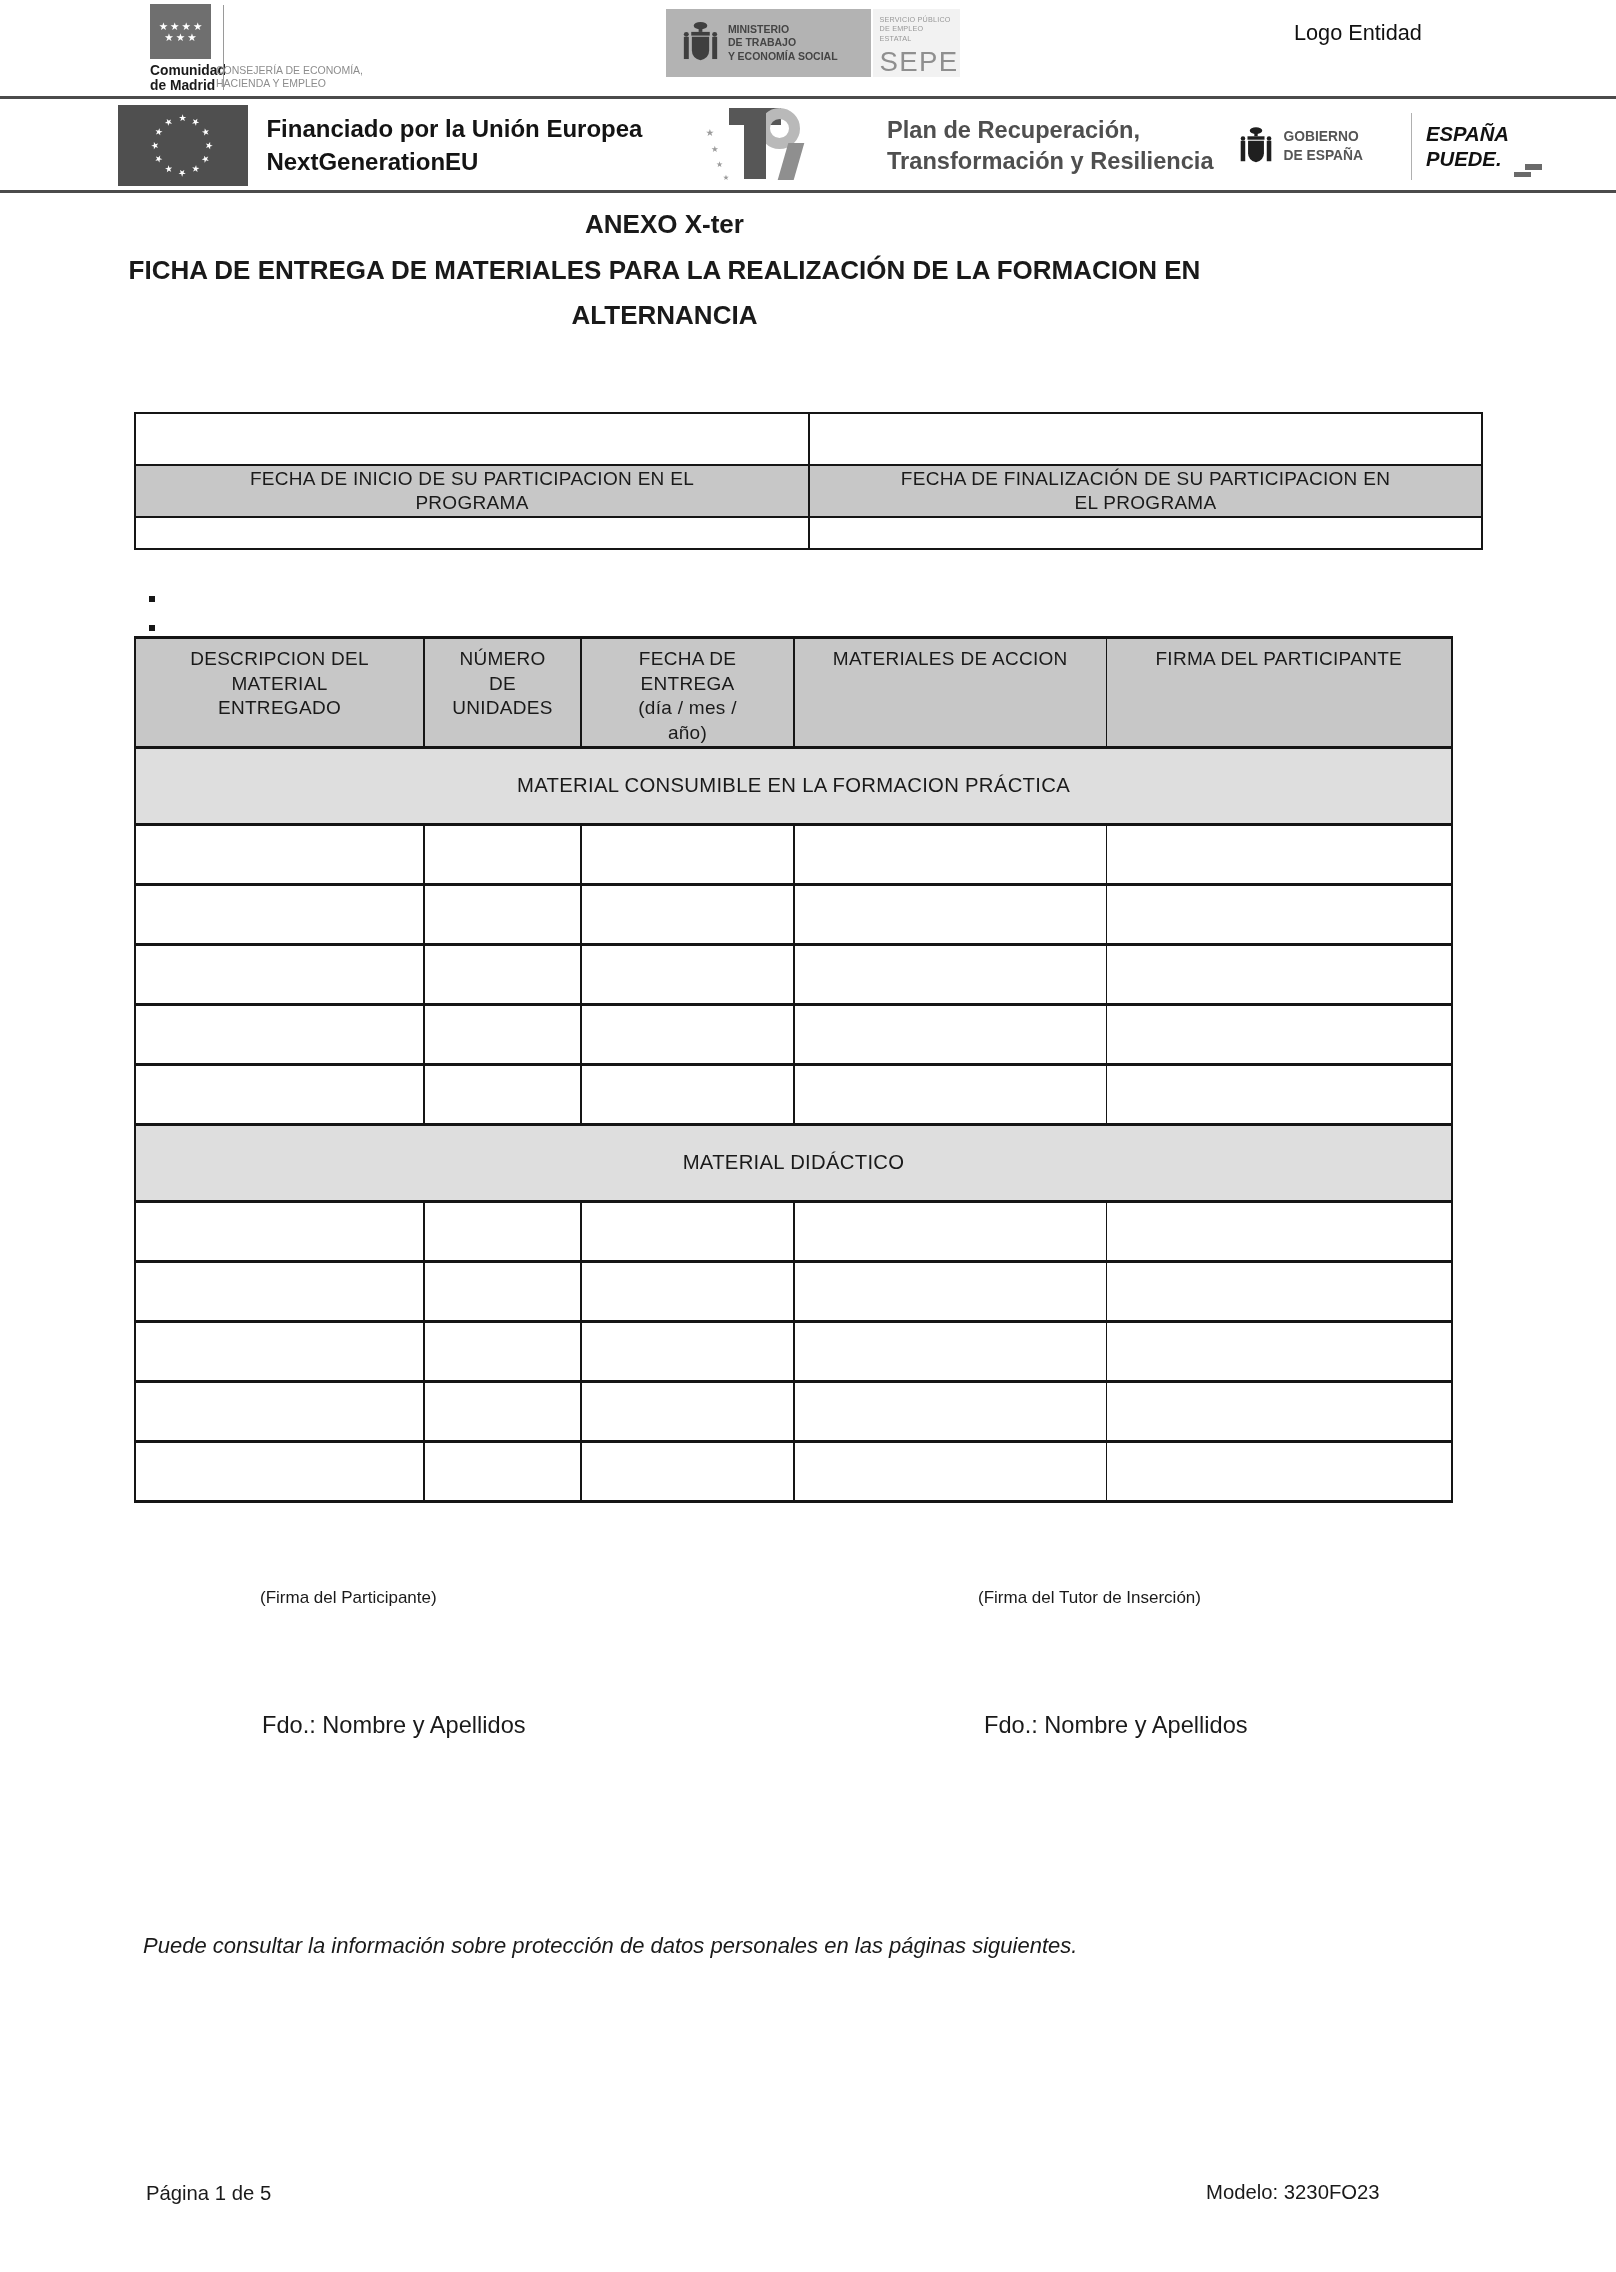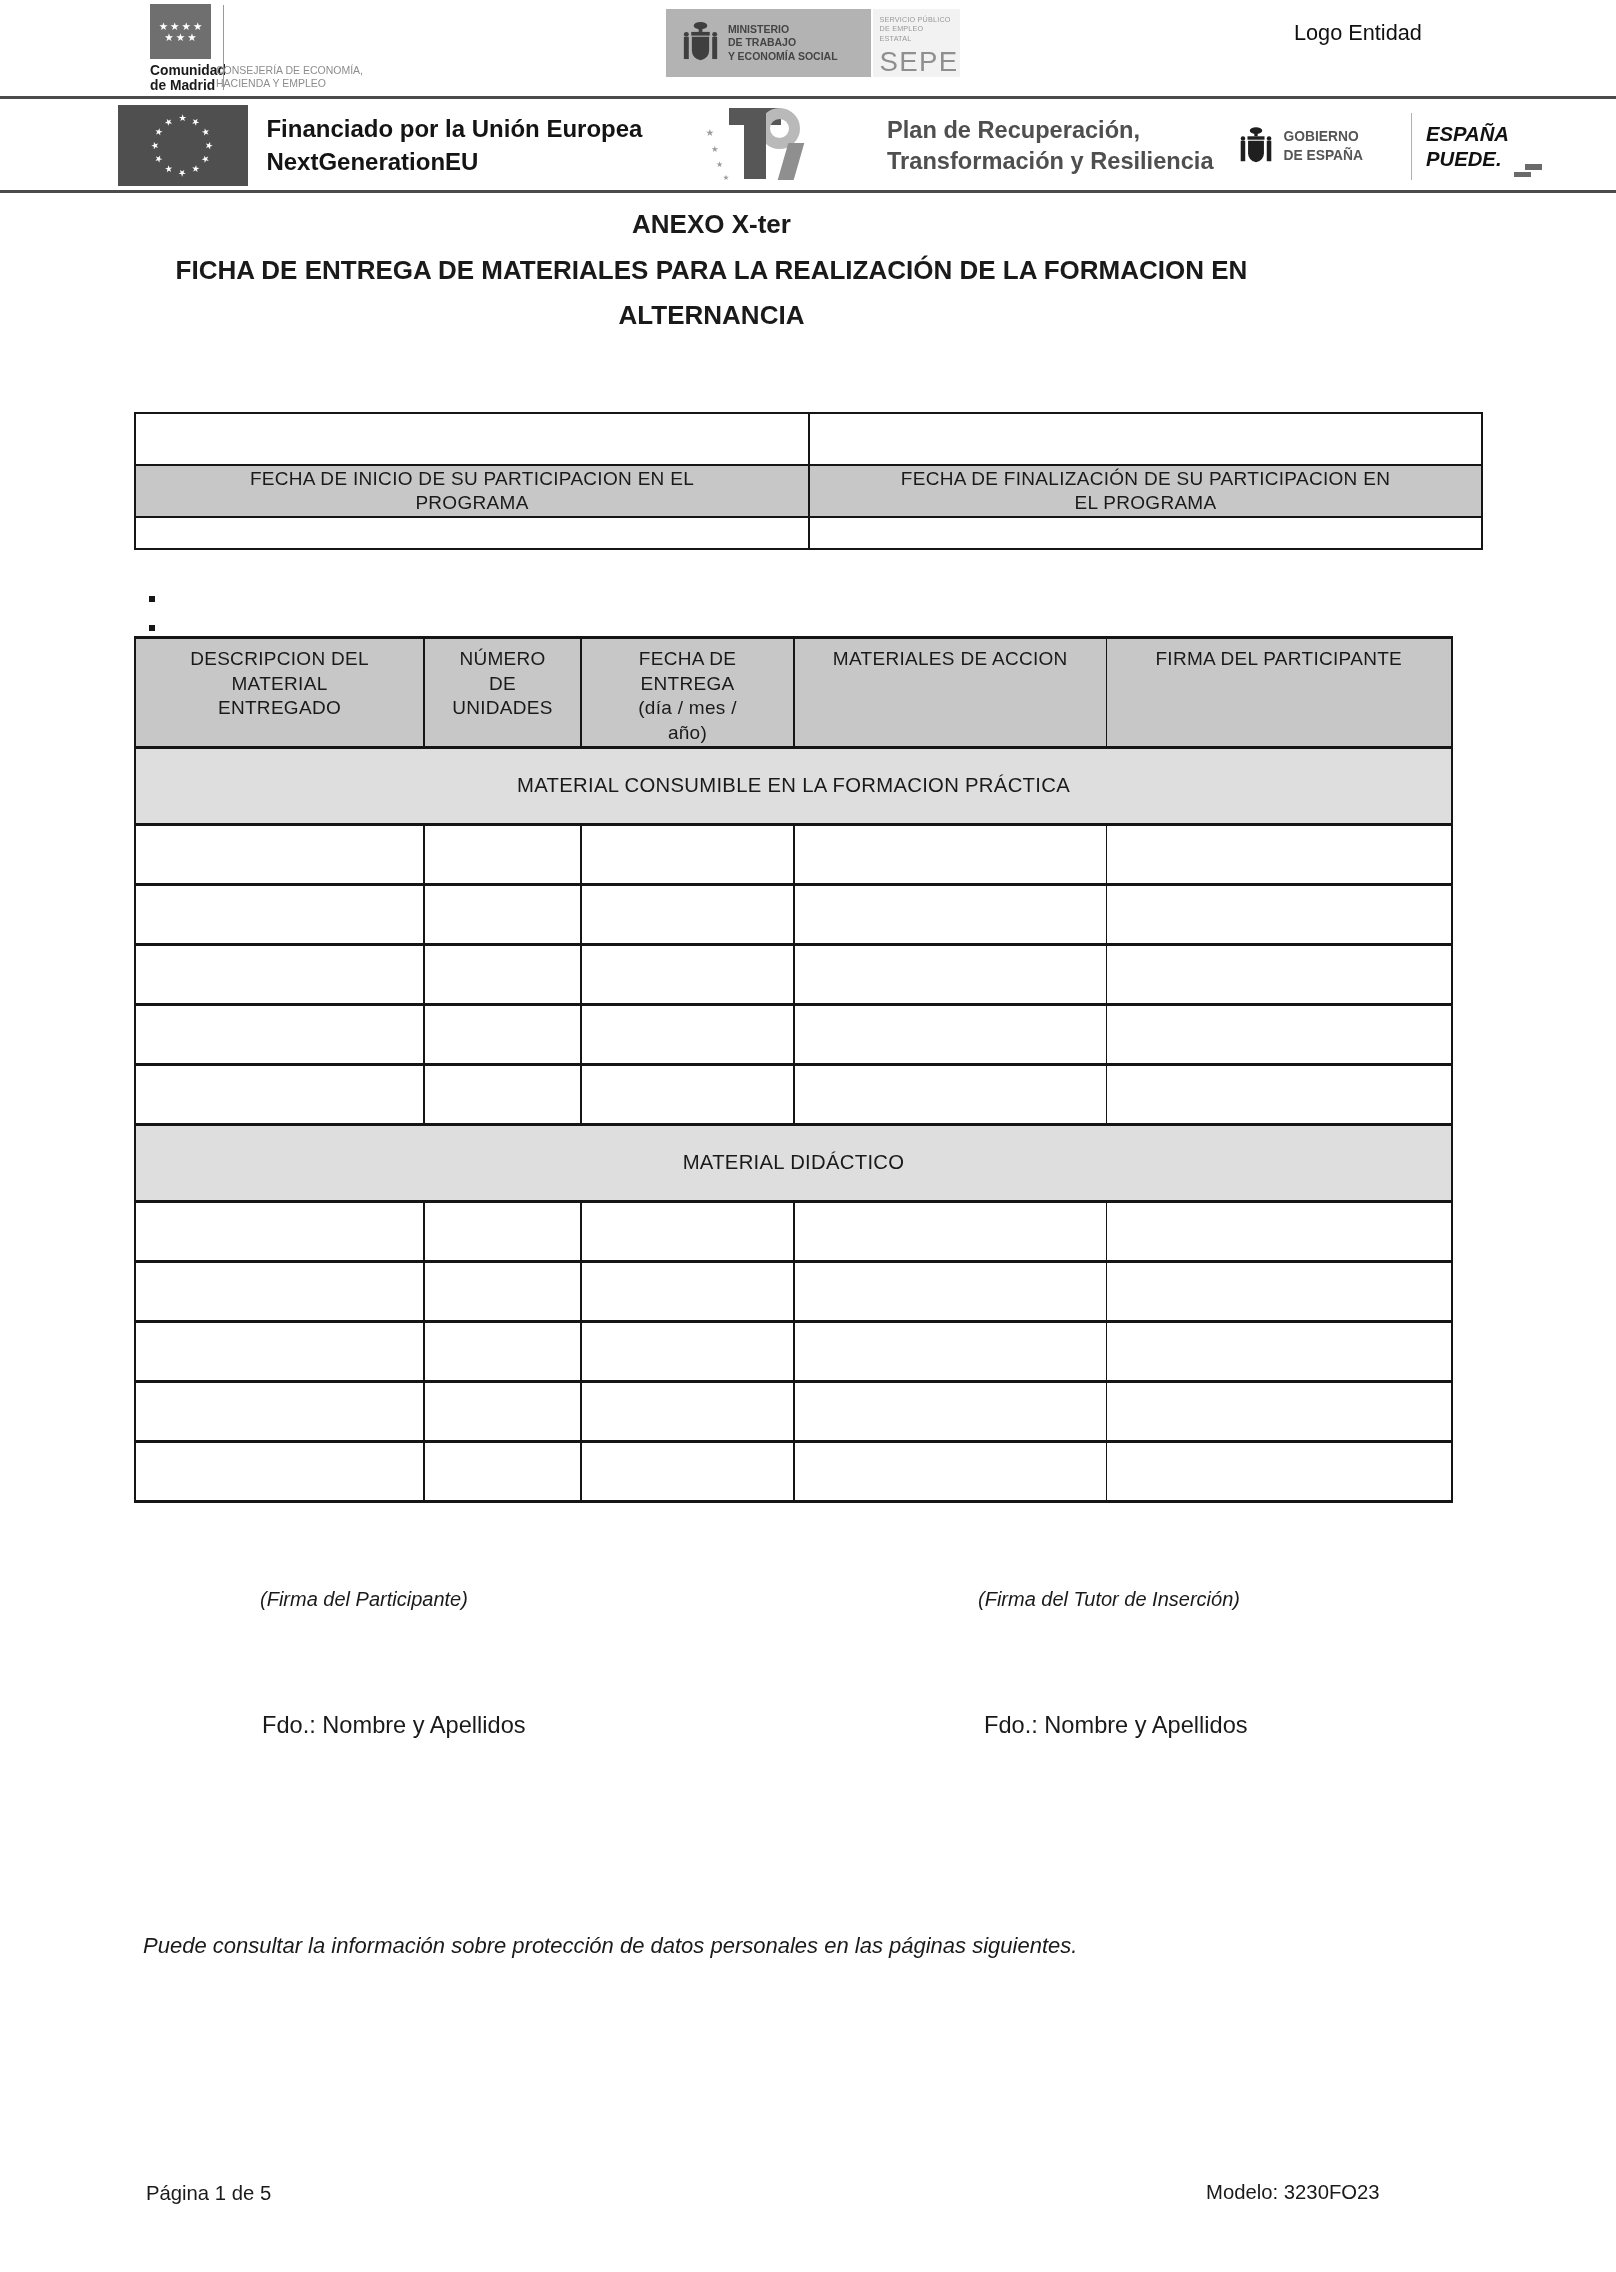--- a/index.html
+++ b/index.html
@@ -49,21 +49,21 @@
   .gob-arms{color:#1f1f1f;flex:0 0 auto;}
   .gob-name{font-size:13.8px;font-weight:700;color:#555;line-height:1.35;white-space:pre-line;}
   .vdiv{position:absolute;left:1411px;top:113px;width:1.3px;height:67px;background:#b0b0b0;}
   .esp{position:absolute;left:1426px;top:122px;font-size:20.3px;font-weight:800;font-style:italic;
        line-height:1.25;white-space:pre-line;color:#111;}
   .esp-steps{position:absolute;left:1514px;top:163px;width:39px;height:15.7px;}
   .esp-steps .st1{position:absolute;left:0;top:8.5px;width:17px;height:5.9px;background:#6a6a6a;}
   .esp-steps .st2{position:absolute;left:10.5px;top:1.3px;width:17px;height:5.9px;background:#6a6a6a;}
 
   
-  .tcenter{position:absolute;left:0;width:1329px;text-align:center;white-space:nowrap;font-weight:700;padding-left:47px;}
+  .tcenter{position:absolute;left:0;width:1329px;text-align:center;white-space:nowrap;font-weight:700;}
   .anexo{top:209px;font-size:26px;}
   .t1{top:255px;font-size:26px;}
   .t2{top:300px;font-size:26px;}
   .datos{top:361px;font-size:23.6px;letter-spacing:0.3px;}
 
   
   .t1tbl{position:absolute;left:134px;top:412px;width:1347px;border-collapse:collapse;table-layout:fixed;}
   .t1tbl th,.t1tbl td{border:2px solid var(--border,#151515);border-top-width:2.6px;border-bottom-width:2.6px;
         padding:1.3px 6.6px;box-sizing:border-box;}
   .t1tbl th{background:var(--hdr-bg,#c7c7c7);font-weight:500;font-size:19px;text-align:center;
@@ -81,21 +81,21 @@
         padding-top:7.9px;line-height:1.3;white-space:pre-line;letter-spacing:0.3px;height:95px;text-align:center;}
   .mt th:nth-child(5){border-left-width:0.7px;}
   .mt th:nth-child(4){border-right-width:0.7px;}
   .mt td.band{background:var(--band-bg,#dedede);text-align:center;font-size:20.3px;font-weight:500;
         height:77px;letter-spacing:0.3px;vertical-align:middle;}
   .mt tr.empty td{height:60px;background:#fff;}
   .mt tr.empty td:nth-child(5){border-left-width:0.7px;}
   .mt tr.empty td:nth-child(4){border-right-width:0.7px;}
 
   
-  .sig-cap{position:absolute;top:1588px;font-size:20px;font-style:italic;}
+  .sig-cap{position:absolute;top:1588px;font-size:17px;}
   .sig-cap.left{left:260px;} .sig-cap.right{left:978px;}
   .sig-name{position:absolute;top:1712px;font-size:23.6px;}
   .sig-name.left{left:262px;} .sig-name.right{left:984px;}
   .privacy{position:absolute;left:143px;top:1933px;font-size:22px;font-style:italic;}
   .foot-l{position:absolute;left:146px;top:2182px;font-size:20.3px;}
   .foot-r{position:absolute;left:1206px;top:2181px;font-size:20.3px;}
 </style>
 </head>
 <body>
 

